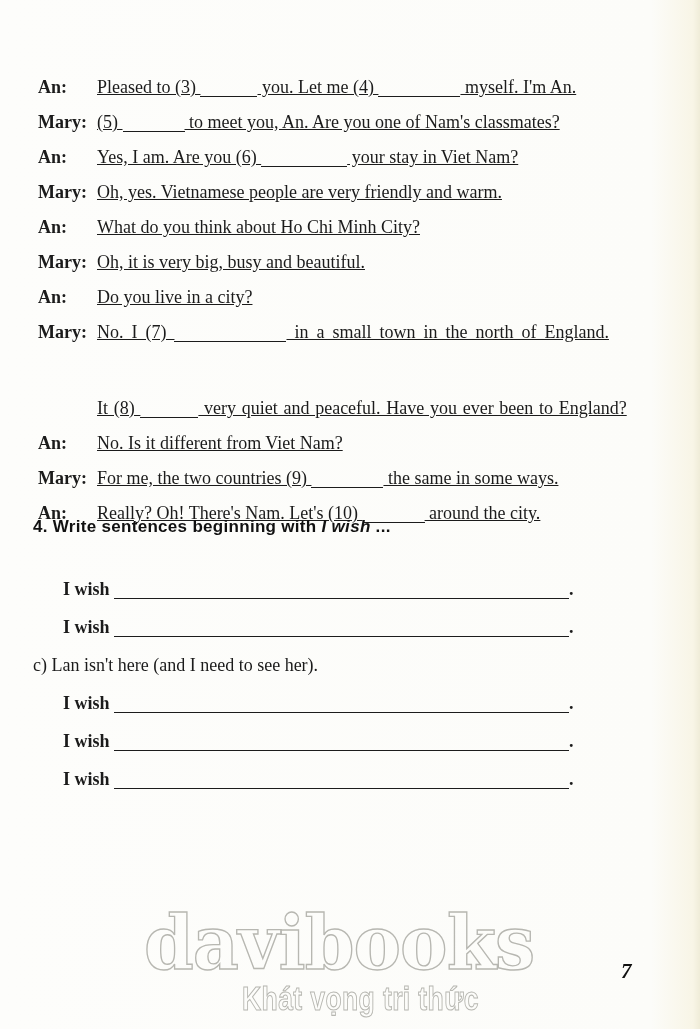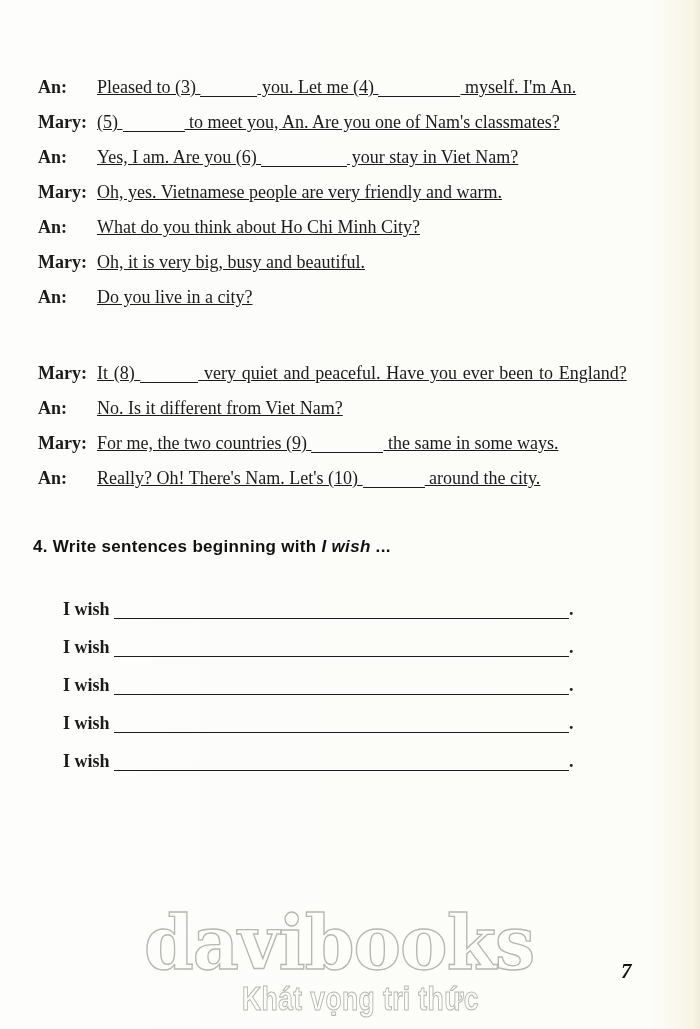--- a/index.html
+++ b/index.html
@@ -3,29 +3,29 @@
 <meta charset="utf-8">
 <style>
   html,body{margin:0;padding:0;background:#ddd;}
   .page{
     position:relative;width:700px;height:1029px;overflow:hidden;
     background:linear-gradient(90deg,#fdfdfb 0%,#fcfcf9 93%,#f8f5e6 99%,#efecd8 100%);
     font-family:"Liberation Serif",serif;color:#1b1b1b;
   }
   
   .dialogue{position:absolute;left:38px;top:70px;width:625px;font-size:18px;line-height:35px;}
-  .turn{display:flex;align-items:flex-end;}
+  .turn{display:flex;align-items:flex-start;}
   .speaker{flex:0 0 59px;font-weight:bold;}
   .lines{flex:1;min-width:0;}
   .dline{white-space:nowrap;text-decoration:underline;}
   .dline.spread-wide{word-spacing:3.5px;}
   .dline.spread-slight{word-spacing:1.2px;margin-top:41px;}
   .blank{display:inline-block;height:12px;border-bottom:1.7px solid #1c1c1c;vertical-align:-4px;}
   
-  .section4{position:absolute;left:33px;top:534px;width:630px;font-size:18px;}
+  .section4{position:absolute;left:33px;top:514px;width:630px;font-size:18px;}
   .heading{font-family:"Liberation Sans",sans-serif;font-weight:bold;font-size:17px;
     line-height:26px;letter-spacing:.3px;margin:0 0 30px 0;color:#111;}
   .heading em{font-style:italic;}
   .prompt{line-height:38px;white-space:nowrap;}
   .answer{line-height:38px;padding-left:30px;white-space:nowrap;font-weight:bold;}
   
   .wm{position:absolute;font-weight:bold;white-space:nowrap;color:transparent;
       -webkit-text-stroke:1.4px #b7b7b1;transform-origin:left top;z-index:0;}
   .wm-brand{left:144px;top:906px;font-size:75px;line-height:1;
       font-family:"DejaVu Serif",serif;letter-spacing:-1px;transform:scaleX(.95);}
@@ -83,20 +83,21 @@
       </div>
       <div class="turn">
         <div class="speaker">An:</div>
         <div class="lines">
           <div class="dline"><span class="run">Do you live in a city?</span></div>
         </div>
       </div>
       <div class="turn">
         <div class="speaker">Mary:</div>
         <div class="lines">
+          <div class="dline spread-wide"><span class="run">No. I (7) </span><span class="blank" style="width: 112px;"></span><span class="run"> in a small town in the north of England.</span></div>
           <div class="dline spread-slight"><span class="run">It (8) </span><span class="blank" style="width: 58px;"></span><span class="run"> very quiet and peaceful. Have you ever been to England?</span></div>
         </div>
       </div>
       <div class="turn">
         <div class="speaker">An:</div>
         <div class="lines">
           <div class="dline"><span class="run">No. Is it different from Viet Nam?</span></div>
         </div>
       </div>
       <div class="turn">
@@ -116,20 +117,21 @@
   <div class="section4">
     <h2 class="heading"><span>4. Write sentences beginning with </span><em>I wish</em><span> ...</span></h2>
     <div id="exercise-items">
         <div class="item">
           <div class="answer"><span class="run">I wish </span><span class="blank" style="width: 455px;"></span><span class="run">.</span></div>
         </div>
         <div class="item">
           <div class="answer"><span class="run">I wish </span><span class="blank" style="width: 455px;"></span><span class="run">.</span></div>
         </div>
         <div class="item">
+          <div class="prompt"><span class="run">c) </span><span class="run">Lan isn't here (and I need to see her).</span></div>
           <div class="answer"><span class="run">I wish </span><span class="blank" style="width: 455px;"></span><span class="run">.</span></div>
         </div>
         <div class="item">
           <div class="answer"><span class="run">I wish </span><span class="blank" style="width: 455px;"></span><span class="run">.</span></div>
         </div>
         <div class="item">
           <div class="answer"><span class="run">I wish </span><span class="blank" style="width: 455px;"></span><span class="run">.</span></div>
         </div>
       </div>
   </div>

